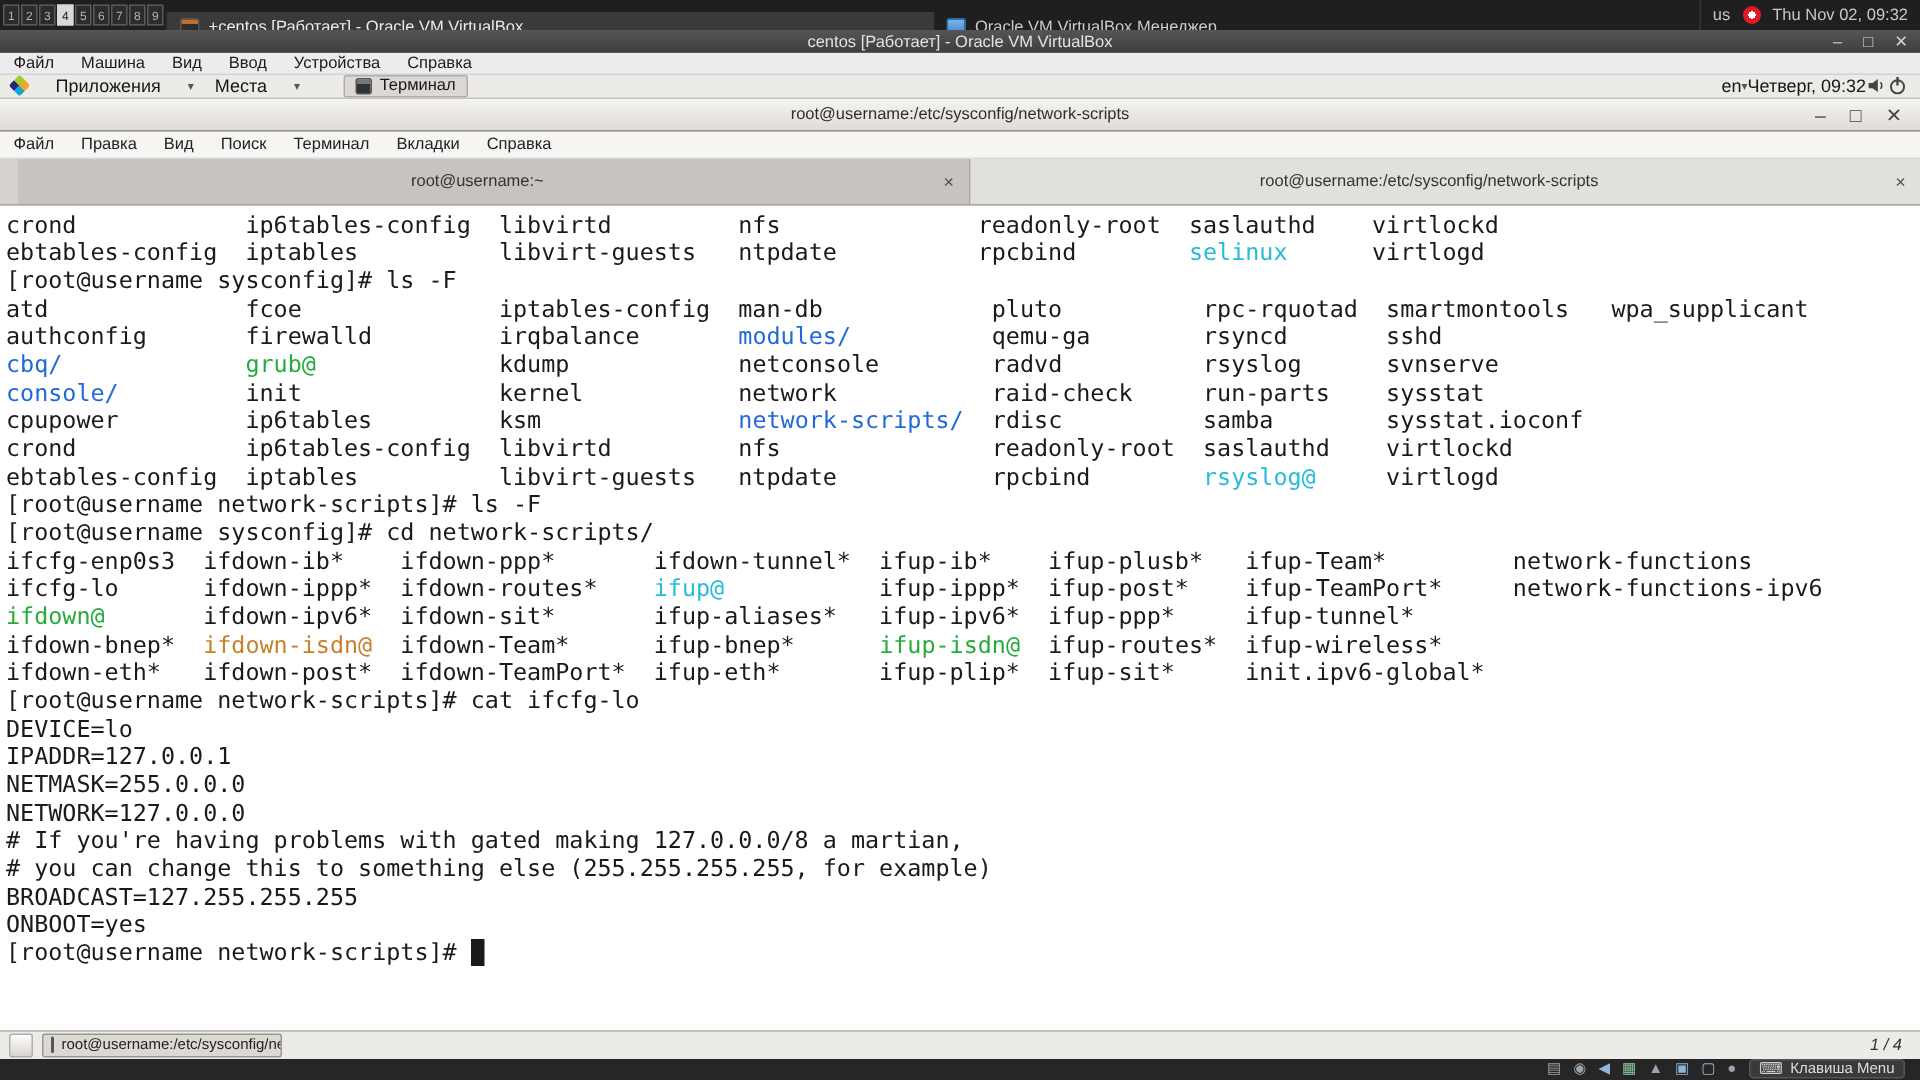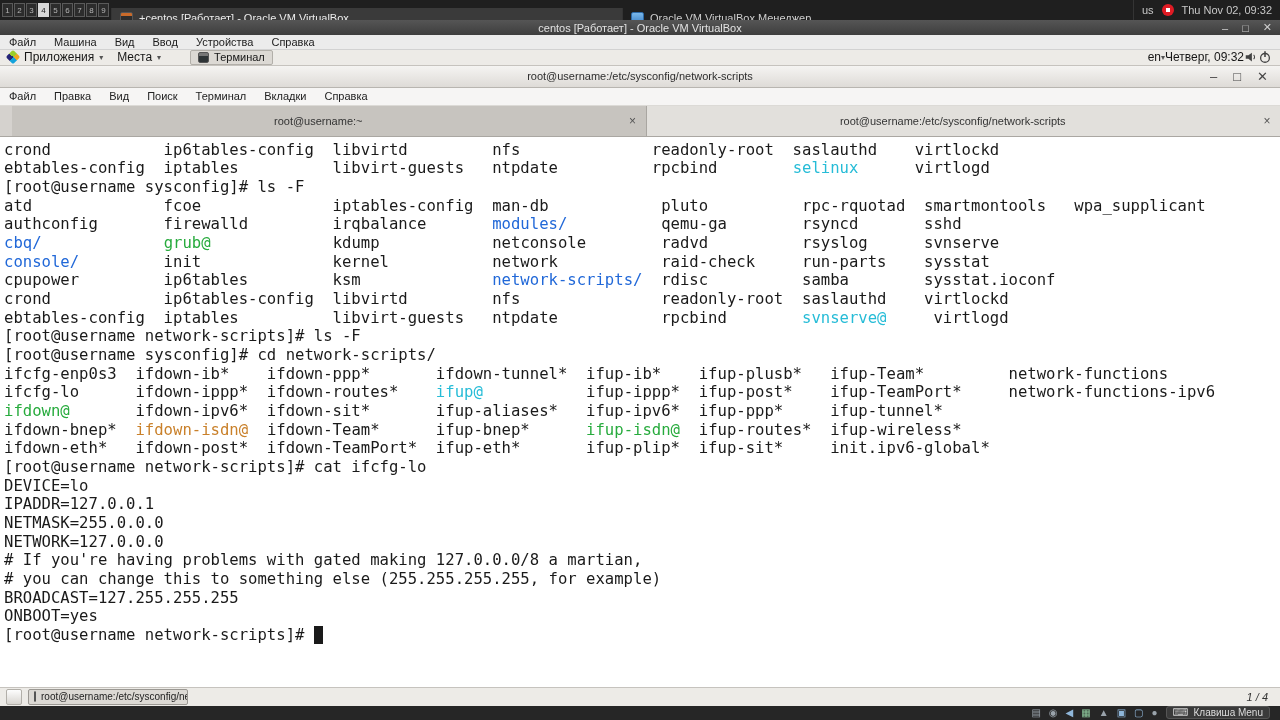--- a/index.html
+++ b/index.html
@@ -29,21 +29,21 @@
                    display:flex; align-items:center; justify-content:center; position:relative; }
   .vbox-controls { position:absolute; right:8px; top:0; height:100%; display:flex; align-items:center; gap:14px;
                    color:#d0d0d0; font-size:11px; }
   .vbox-menubar { height:17px; background:#ececec; border-bottom:1px solid #d2d2d2; display:flex; align-items:center;
                   font-size:11px; color:#1b1b1b; }
   .vbox-menubar .mi, .term-menubar .mi { padding:0 9px; height:100%; display:flex; align-items:center; cursor:default; }
 
   
   .gpanel-top { height:17px; background:#edebe7; border-bottom:1px solid #c6c3be; display:flex; align-items:center;
                 font-size:12px; color:#161616; }
-  .gmenu { display:flex; align-items:center; gap:5px; padding:0 7px; height:100%; }
+  .gmenu { display:flex; align-items:center; gap:18px; padding:0 7px; height:100%; }
   .centos-logo { width:12px; height:12px; border-radius:2px;
                  background:conic-gradient(#efa724 0 90deg, #14a3db 0 180deg, #262577 0 270deg, #9ccd2a 0);
                  transform:rotate(45deg) scale(.85); }
   .arrow { font-size:8px; color:#555; }
   .gwin-btn { margin-left:22px; height:15px; background:#dcd9d4; border:1px solid #b2afa9; border-radius:2px;
               display:flex; align-items:center; gap:5px; padding:0 7px; font-size:11px; }
   .term-glyph { width:11px; height:11px; border-radius:2px; background:linear-gradient(#777 0 3px, #2e3436 3px);
                 border:1px solid #555; }
   .gtray { margin-left:auto; display:flex; align-items:center; padding-right:8px; }
 
@@ -203,21 +203,21 @@
   <div class="term-screen">
       <div class="tline"><span>crond            ip6tables-config  libvirtd         nfs              readonly-root  saslauthd    virtlockd</span></div>
       <div class="tline"><span>ebtables-config  iptables          libvirt-guests   ntpdate          rpcbind        </span><span class="c-ln">selinux</span><span>      virtlogd</span></div>
       <div class="tline"><span>[root@username sysconfig]# ls -F</span></div>
       <div class="tline"><span>atd              fcoe              iptables-config  man-db            pluto          rpc-rquotad  smartmontools   wpa_supplicant</span></div>
       <div class="tline"><span>authconfig       firewalld         irqbalance       </span><span class="c-dir">modules/</span><span>          qemu-ga        rsyncd       sshd</span></div>
       <div class="tline"><span class="c-dir">cbq/</span><span>             </span><span class="c-grn">grub@</span><span>             kdump            netconsole        radvd          rsyslog      svnserve</span></div>
       <div class="tline"><span class="c-dir">console/</span><span>         init              kernel           network           raid-check     run-parts    sysstat</span></div>
       <div class="tline"><span>cpupower         ip6tables         ksm              </span><span class="c-dir">network-scripts/</span><span>  rdisc          samba        sysstat.ioconf</span></div>
       <div class="tline"><span>crond            ip6tables-config  libvirtd         nfs               readonly-root  saslauthd    virtlockd</span></div>
-      <div class="tline"><span>ebtables-config  iptables          libvirt-guests   ntpdate           rpcbind        </span><span class="c-ln">svnserve@</span><span>     virtlogd</span></div>
+      <div class="tline"><span>ebtables-config  iptables          libvirt-guests   ntpdate           rpcbind        </span><span class="c-ln">rsyslog@</span><span>     virtlogd</span></div>
       <div class="tline"><span>[root@username network-scripts]# ls -F</span></div>
       <div class="tline"><span>[root@username sysconfig]# cd network-scripts/</span></div>
       <div class="tline"><span>ifcfg-enp0s3  ifdown-ib*    ifdown-ppp*       ifdown-tunnel*  ifup-ib*    ifup-plusb*   ifup-Team*         network-functions</span></div>
       <div class="tline"><span>ifcfg-lo      ifdown-ippp*  ifdown-routes*    </span><span class="c-ln">ifup@</span><span>           ifup-ippp*  ifup-post*    ifup-TeamPort*     network-functions-ipv6</span></div>
       <div class="tline"><span class="c-grn">ifdown@</span><span>       ifdown-ipv6*  ifdown-sit*       ifup-aliases*   ifup-ipv6*  ifup-ppp*     ifup-tunnel*</span></div>
       <div class="tline"><span>ifdown-bnep*  </span><span class="c-org">ifdown-isdn@</span><span>  ifdown-Team*      ifup-bnep*      </span><span class="c-grn">ifup-isdn@</span><span>  ifup-routes*  ifup-wireless*</span></div>
       <div class="tline"><span>ifdown-eth*   ifdown-post*  ifdown-TeamPort*  ifup-eth*       ifup-plip*  ifup-sit*     init.ipv6-global*</span></div>
       <div class="tline"><span>[root@username network-scripts]# cat ifcfg-lo</span></div>
       <div class="tline"><span>DEVICE=lo</span></div>
       <div class="tline"><span>IPADDR=127.0.0.1</span></div>

